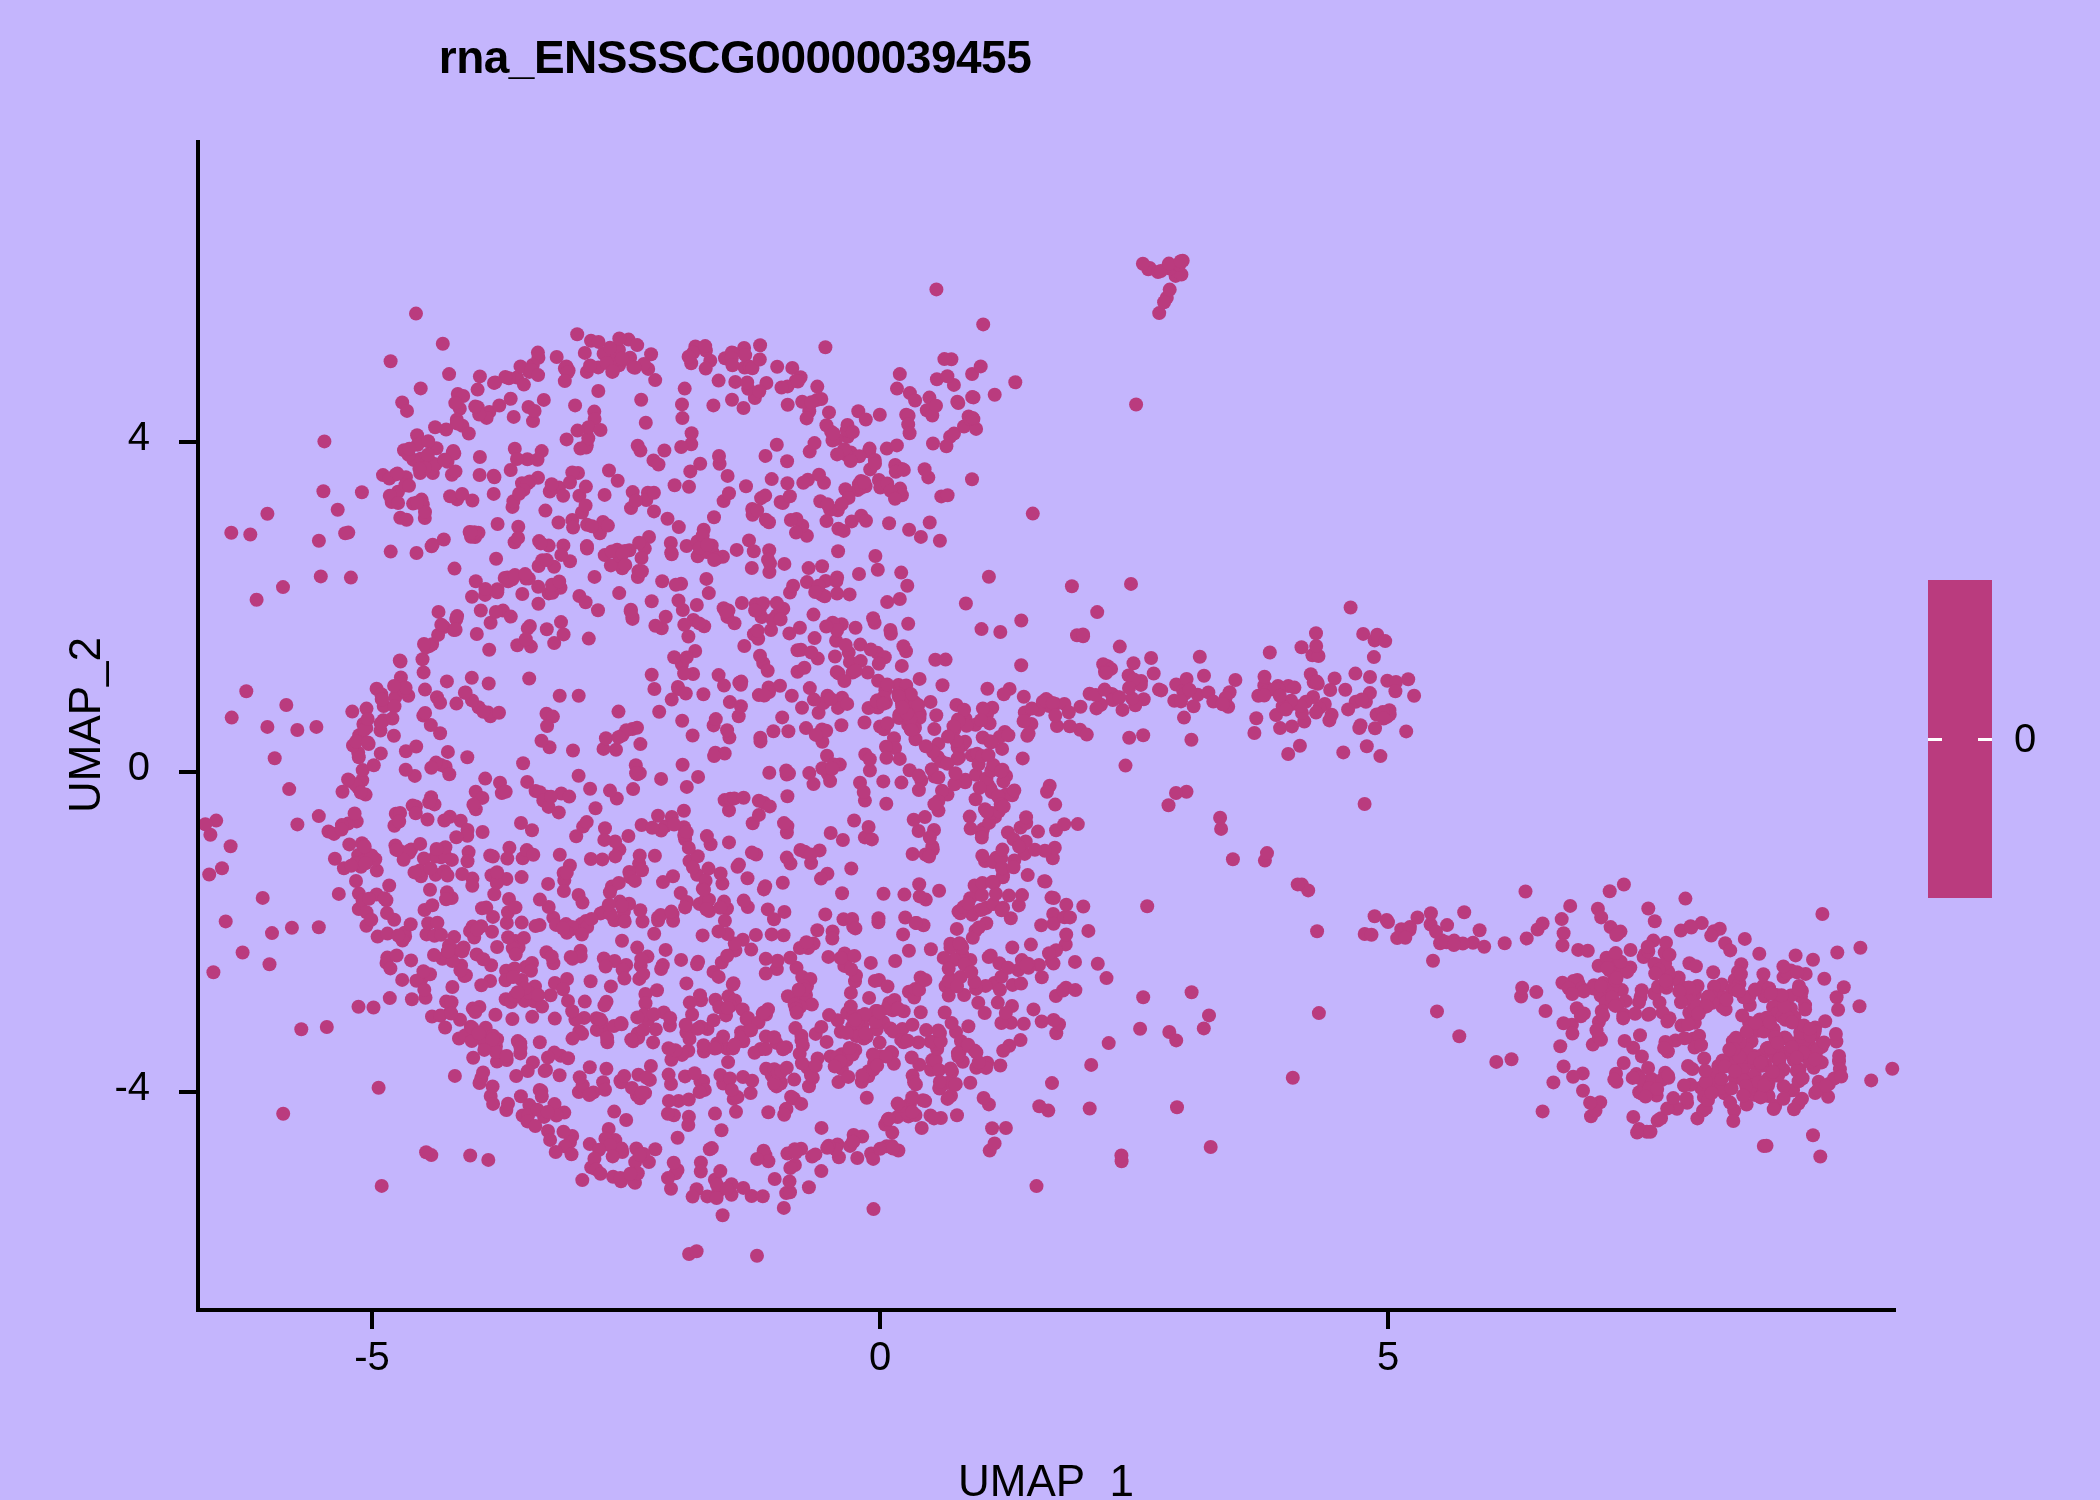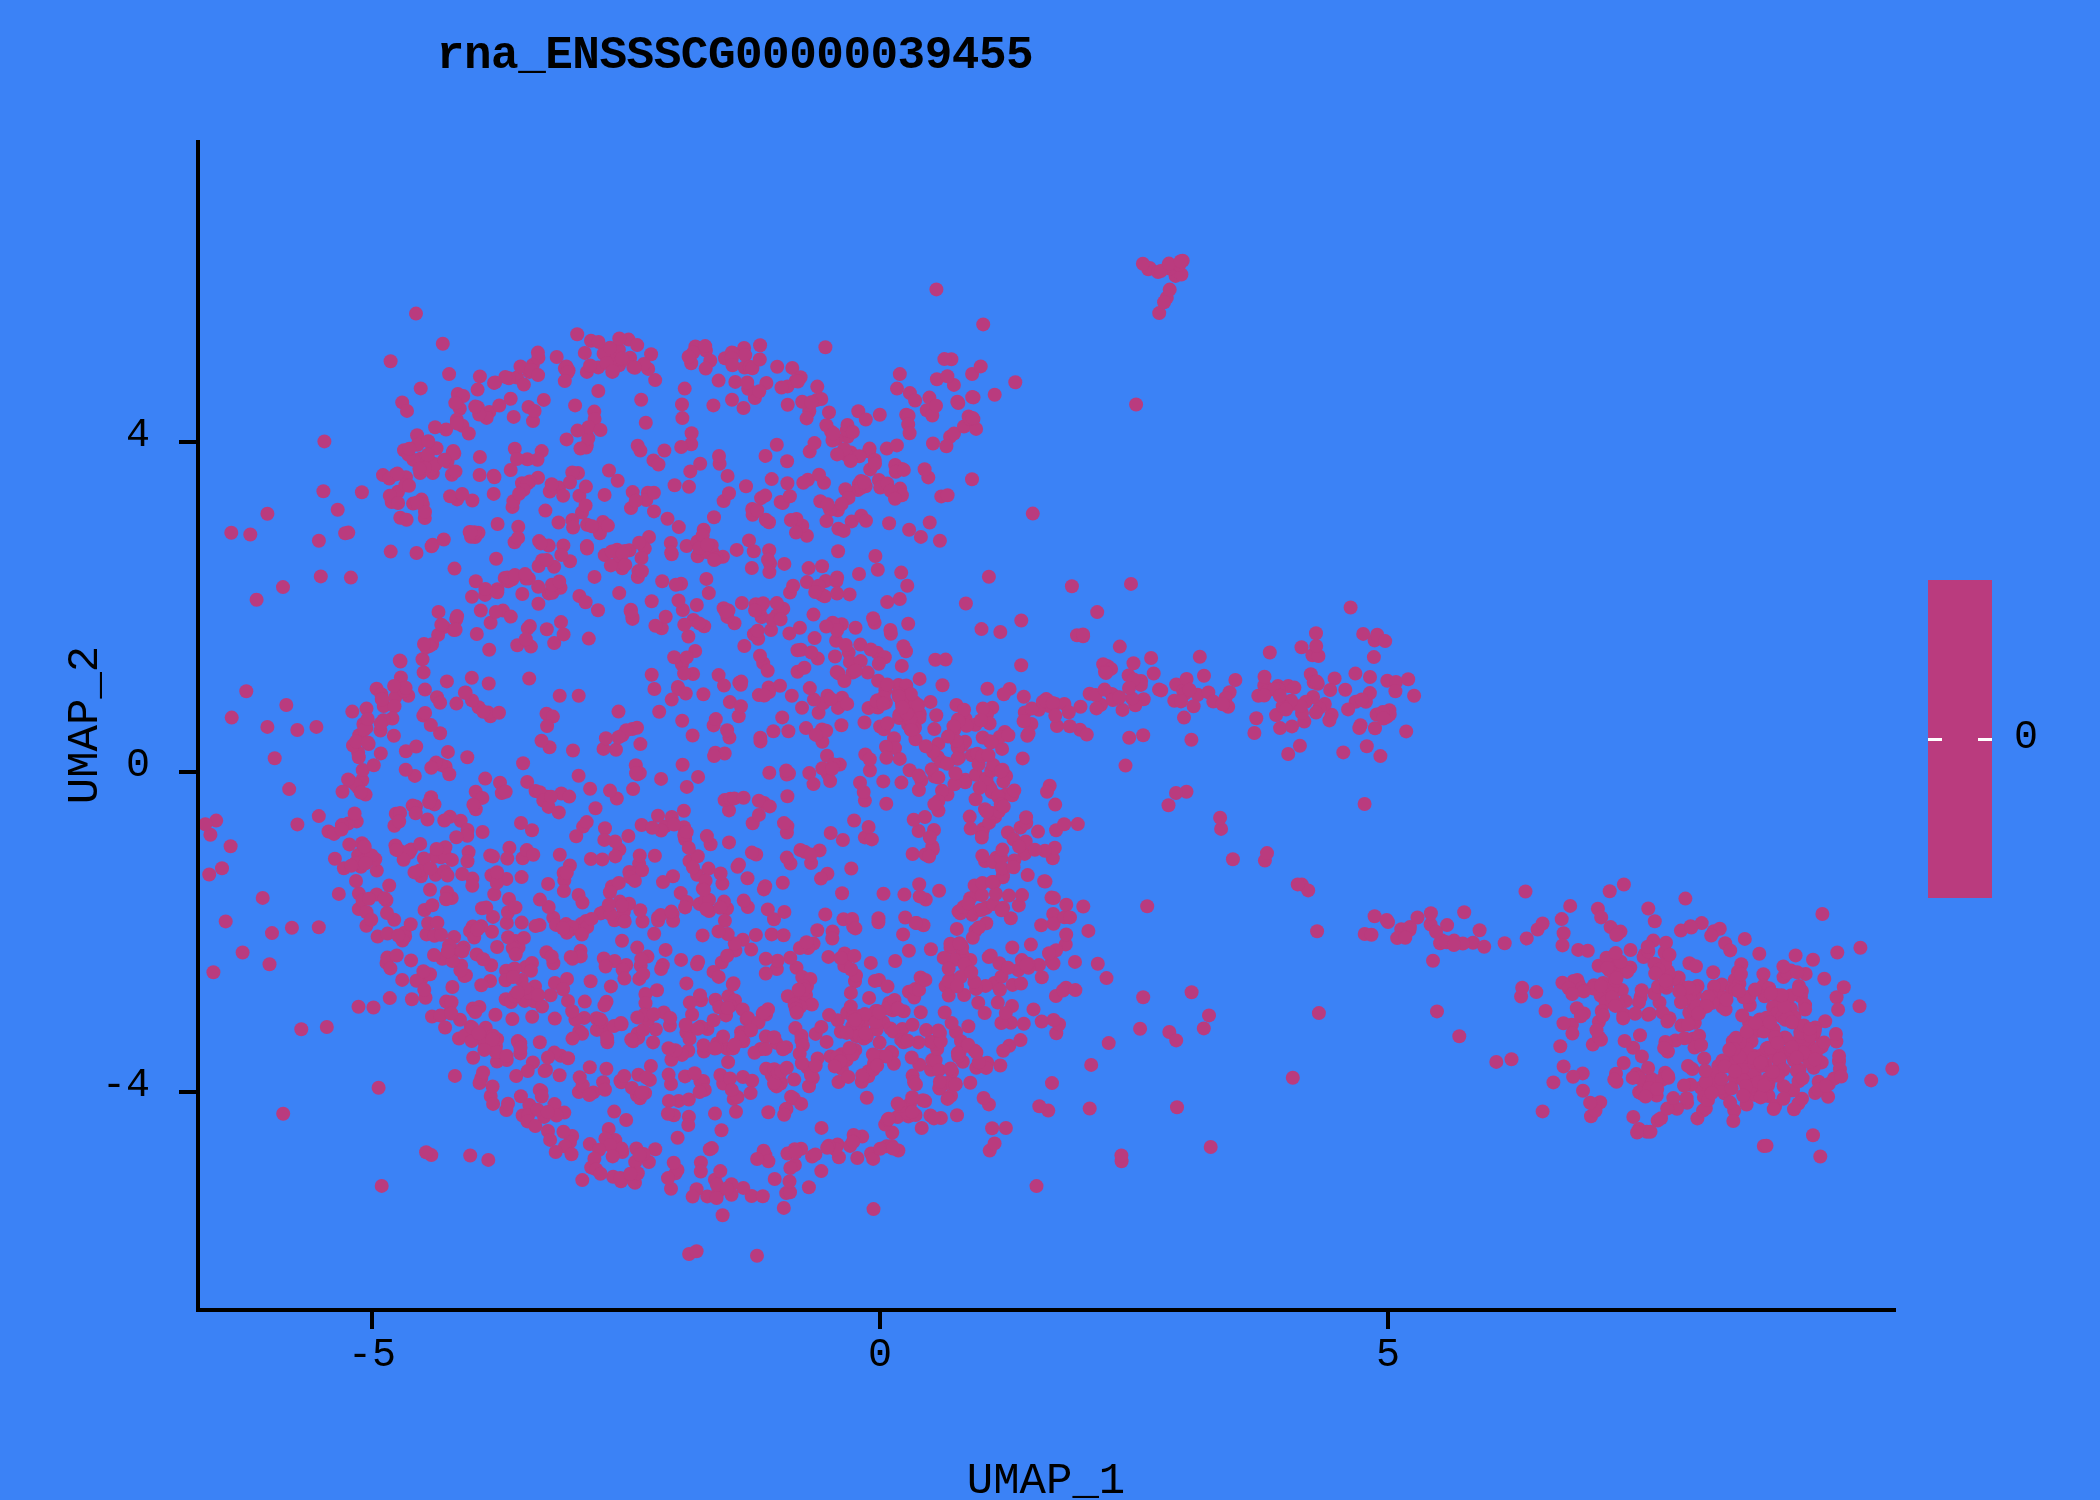--- a/index.html
+++ b/index.html
@@ -10,22 +10,21 @@
   body {
     width: 2100px;
     height: 1500px;
     font-family: "Liberation Sans", sans-serif;
     overflow: hidden;
   }
   #plot-root {
     position: relative;
     width: 2100px;
     height: 1500px;
-    background: #3b82f6;
-    font-family: Liberation Mono, monospace;
+    background: #c4b5fd;
   }
   
   #plot-title {
     position: absolute;
     left: 0;
     top: 30px;
     width: 1470px;
     text-align: center;
     font-size: 46px;
     font-weight: bold;

